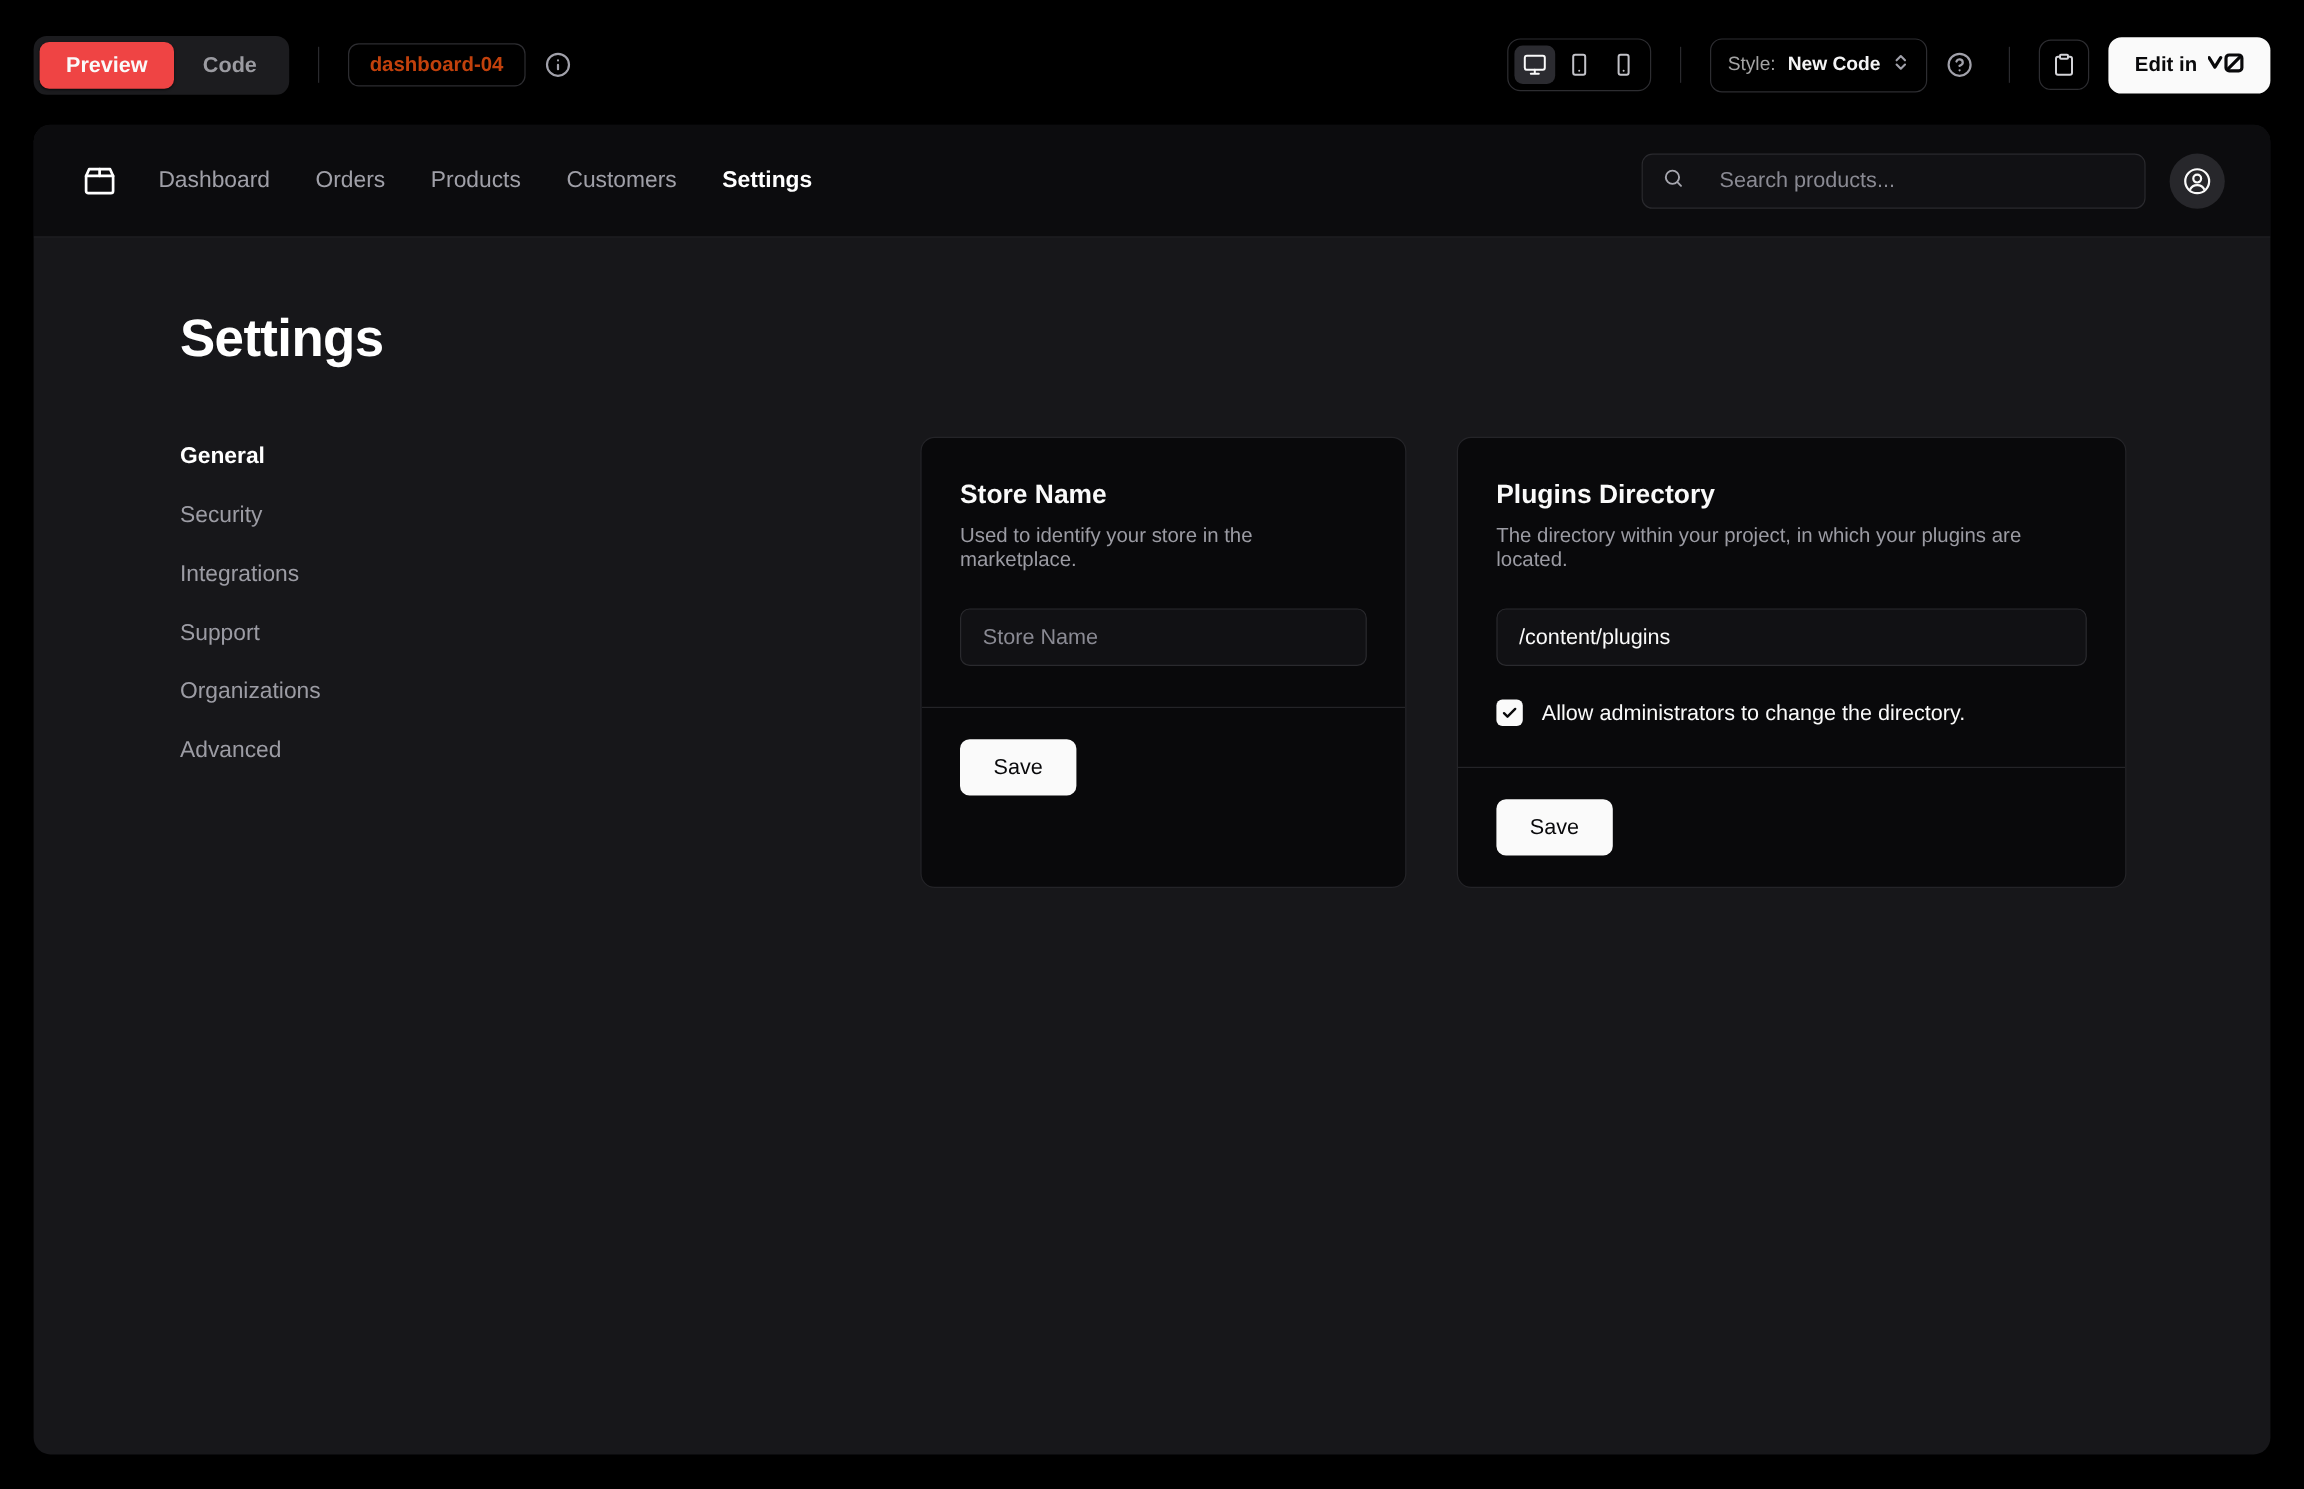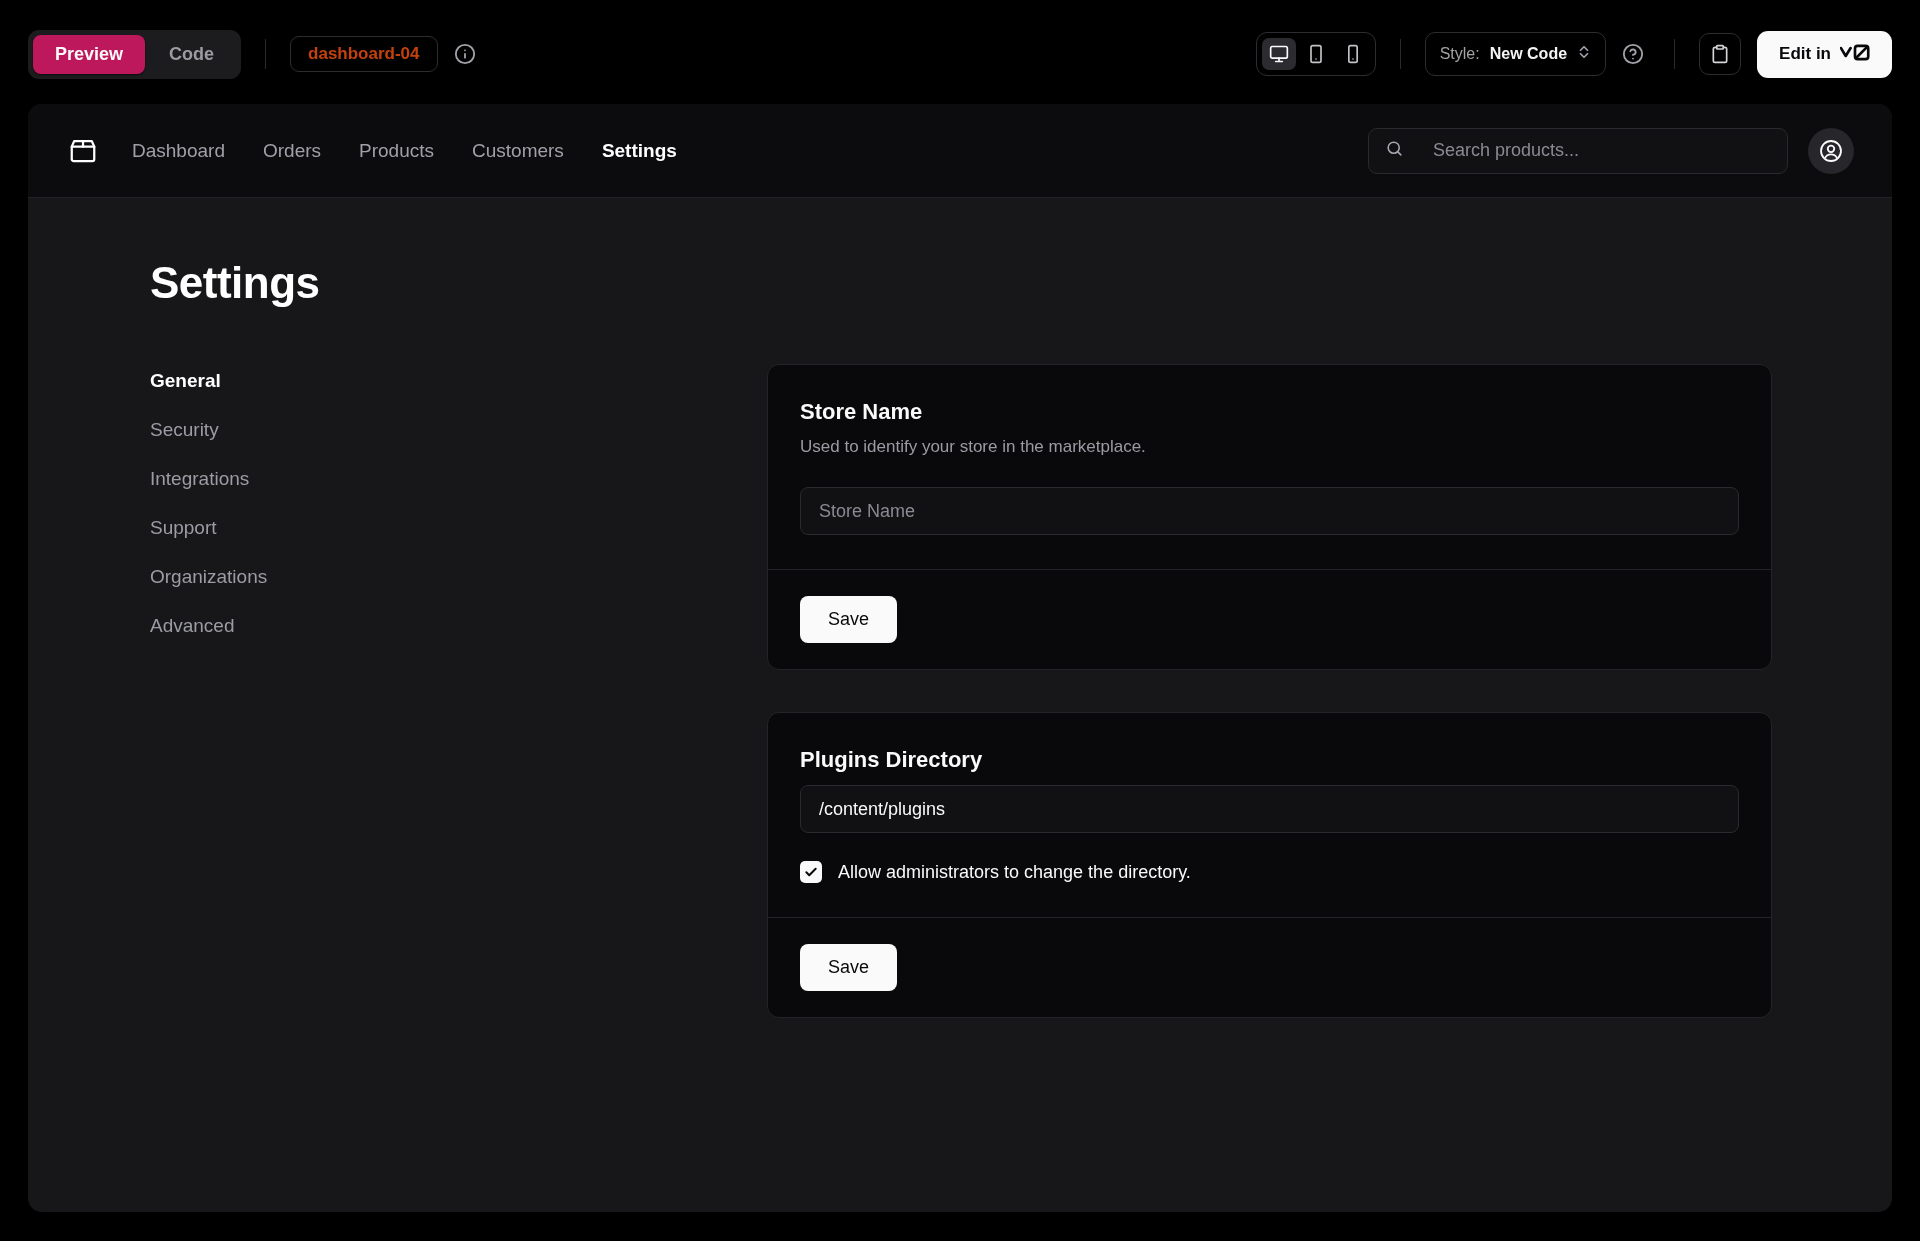--- a/index.html
+++ b/index.html
@@ -30,21 +30,21 @@
   }
   .seg-btn {
     font-size: 18px; font-weight: 700;
     color: #9b9ba1;
     padding: 9px 22px;
     border-radius: 8px;
     cursor: pointer;
     white-space: nowrap;
   }
   .seg-btn.active {
-    background: #be185d;
+    background: #ef4444;
     color: #fafafa;
     box-shadow: 0 1px 2px rgba(0,0,0,.6);
   }
   .vdivider {
     width: 1px; height: 30px;
     background: #2a2a2e;
     margin: 0 24px;
   }
   .chip {
     border: 1px solid #2d2d31;
@@ -181,21 +181,21 @@
     width: 320px;
     display: flex; flex-direction: column; gap: 27px;
     padding-top: 6px;
   }
   .settings-nav-item {
     font-size: 19px; color: #9c9ca4;
     cursor: pointer; white-space: nowrap;
   }
   .settings-nav-item.active { color: #ffffff; font-weight: 700; }
 
-  .cards { flex: 1; max-width: 1005px; display: flex; flex-direction: column; gap: 42px; }
+  .cards { flex: 1; max-width: 1005px; display: flex; flex-direction: row; gap: 42px; }
   .card {
     background: #09090b;
     border: 1px solid #242428;
     border-radius: 12px;
     overflow: hidden;
   }
   .card-body { padding: 34px 32px 34px 32px; }
   .card-title {
     font-size: 22px; font-weight: 700; color: #fafafa;
     margin-bottom: 12px;
@@ -396,20 +396,21 @@
             <input class="field" type="text" placeholder="Store Name" style="">
           </div>
           <div class="card-footer">
             <button class="save-btn">Save</button>
           </div>
         </div>
 
         <div class="card">
           <div class="card-body">
             <div class="card-title">Plugins Directory</div>
+            <div class="card-desc">The directory within your project, in which your plugins are located.</div>
             <input class="field" type="text" value="/content/plugins" style="">
             <div class="check-row">
               <div class="checkbox">
                 <svg width="14" height="14" viewBox="0 0 24 24" fill="none" stroke="#09090b" stroke-width="3.4" stroke-linecap="round" stroke-linejoin="round">
                   <path d="M4 12.5l5 5L20 6.5"></path>
                 </svg>
               </div>
               <div class="check-label">Allow administrators to change the directory.</div>
             </div>
           </div>

